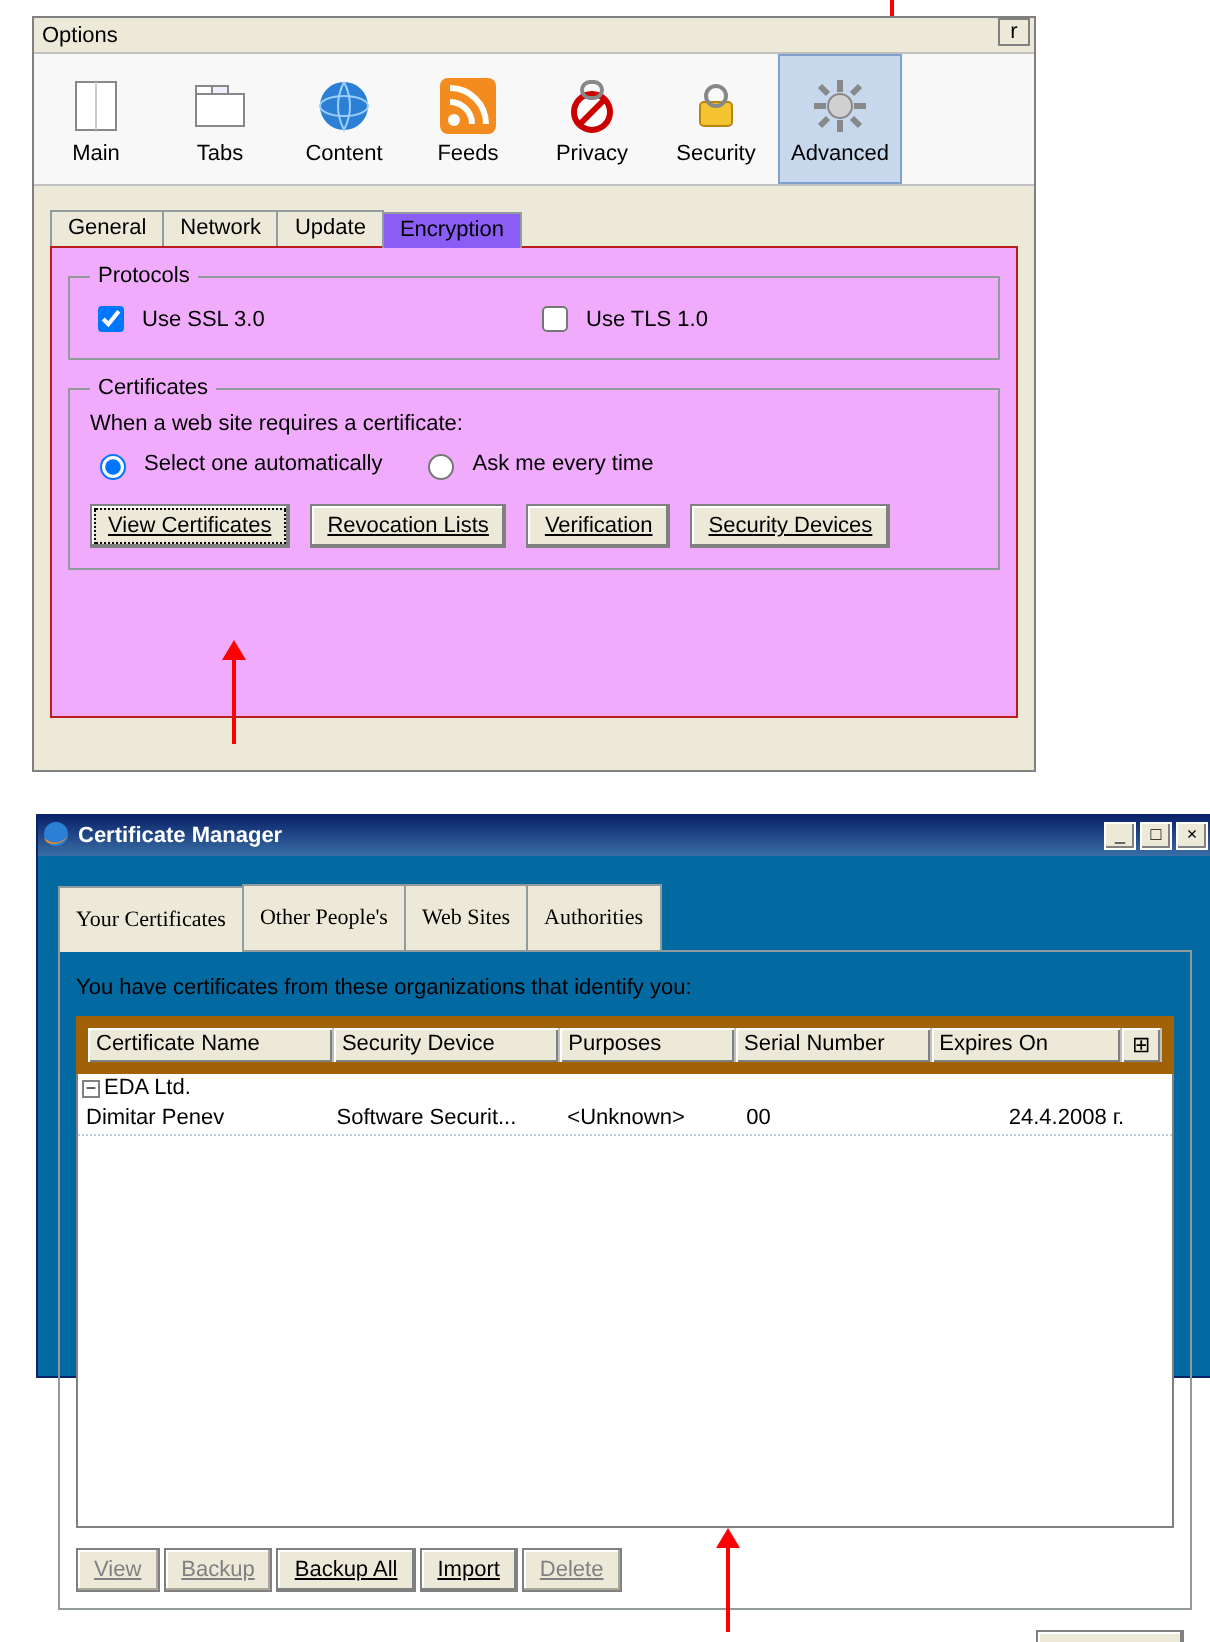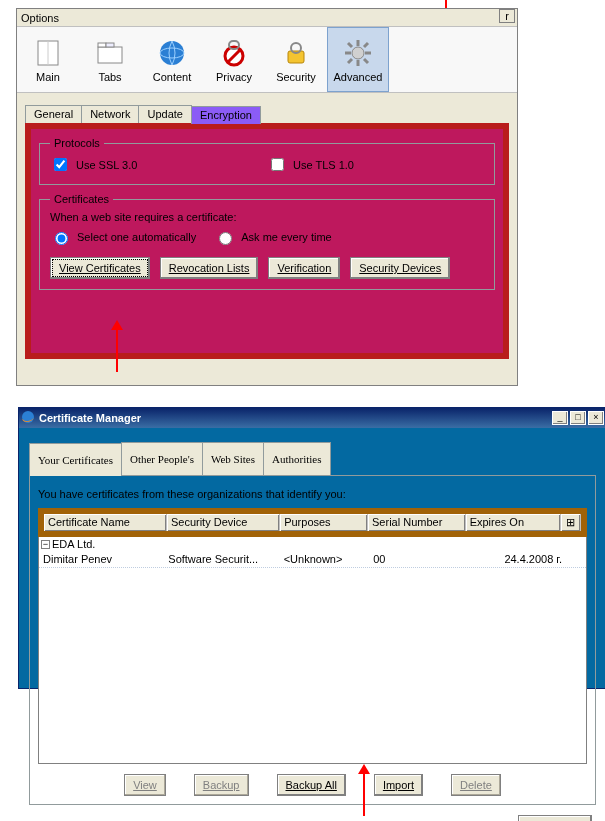--- a/index.html
+++ b/index.html
@@ -18,21 +18,21 @@
   .toolbtn { width:62px; display:flex; flex-direction:column; align-items:center;
              justify-content:center; gap:2px; border:1px solid transparent; }
   .toolbtn.selected { background:#c8d8ec; border:1px solid #7da2ce; }
   .toolbtn .ic { width:32px; height:32px; display:flex; align-items:center; justify-content:center; }
   .toolbtn .lbl { color:#000; }
 
   .tabs { margin:12px 8px 0 8px; display:flex; }
   .tab { padding:2px 8px; border:1px solid #919b9c; background:#ece9d8;
          border-bottom:none; margin-right:-1px; position:relative; }
   .tab.active { background:#8b5cf6; z-index:2; top:1px; padding-bottom:3px; }
-  .tabpanel { margin:0 8px 8px 8px; border:6px solid #b91c1c; padding:8px; background:#be185d; height:236px; }
+  .tabpanel { margin:0 8px 8px 8px; border:1px solid #b91c1c; padding:8px; background:#f0abfc; height:236px; }
 
   fieldset { border:1px solid #919b9c; margin:0 0 8px 0; padding:6px 10px 10px 10px; }
   legend { padding:0 4px; }
   .row { display:flex; align-items:center; gap:6px; }
   .col2 { display:flex; }
   .col2 > div { flex:1; }
 
   .btn { border:1px solid #808080; background:#ece9d8; padding:2px 8px; height:22px;
          box-shadow: inset -1px -1px #808080, inset 1px 1px #fff; }
   .btn.focus { outline:1px dotted #000; outline-offset:-3px; }
@@ -64,21 +64,21 @@
 
   .listbody { border:1px solid #808080; border-top:none; background:#fff; flex:1; overflow:auto; }
   .listrow { display:flex; border-bottom:1px dotted #bfcde0; }
   .listrow div { padding:2px 4px; }
   .listrow .c1{width:126px;} .listrow .c2{width:116px;} .listrow .c3{width:90px;}
   .listrow .c4{width:100px;} .listrow .c5{width:98px; text-align:right;} .listrow .c6{width:20px;}
   .grouprow { display:flex; align-items:center; gap:2px; padding:1px 2px; }
   .treetoggle { width:9px; height:9px; border:1px solid #808080; display:inline-flex;
                 align-items:center; justify-content:center; font-size:9px; line-height:7px;}
 
-  .cm-btns { display:flex; gap:28px; margin-top:10px; justify-content:center; }
+  .cm-btns { display:flex; gap:2px; margin-top:10px; justify-content:flex-start; }
   .okrow { display:flex; justify-content:flex-end; margin-top:10px; padding-right:4px;}
   
   
   .redarrow { position:absolute; display:flex; flex-direction:column; align-items:center;}
   .redarrow .shaft{ width:2px; background:red; }
   .redarrow .head-down{ width:0;height:0;border-left:6px solid transparent;border-right:6px solid transparent;border-top:10px solid red;}
   .redarrow .head-up{ width:0;height:0;border-left:6px solid transparent;border-right:6px solid transparent;border-bottom:10px solid red;}
 
   u.fake { text-decoration: underline; }
 </style>
@@ -118,20 +118,31 @@
     </div>
     <div class="toolbtn">
       <span class="ic">
         <svg width="30" height="30">
             <circle cx="15" cy="15" r="12" fill="#2b7fd4"></circle>
             <ellipse cx="15" cy="15" rx="12" ry="5" fill="none" stroke="#9cd0ff"></ellipse>
             <path d="M15 3 Q9 15 15 27 Q21 15 15 3" fill="none" stroke="#9cd0ff"></path>
           </svg>
       </span>
       <span class="lbl">Content</span>
+    </div>
+    <div class="toolbtn">
+      <span class="ic">
+        <svg width="28" height="28">
+            <rect width="28" height="28" rx="4" fill="#f38b1e"></rect>
+            <circle cx="7" cy="21" r="3" fill="#fff"></circle>
+            <path d="M5 12a11 11 0 0 1 11 11" stroke="#fff" stroke-width="3" fill="none"></path>
+            <path d="M5 5a18 18 0 0 1 18 18" stroke="#fff" stroke-width="3" fill="none"></path>
+          </svg>
+      </span>
+      <span class="lbl">Feeds</span>
     </div>
     <div class="toolbtn">
       <span class="ic">
         <svg width="28" height="28">
             <circle cx="14" cy="17" r="9" fill="#fff" stroke="#c00" stroke-width="3"></circle>
             <line x1="8" y1="23" x2="20" y2="11" stroke="#c00" stroke-width="3"></line>
             <rect x="9" y="2" width="10" height="8" rx="4" fill="none" stroke="#888" stroke-width="2"></rect>
           </svg>
       </span>
       <span class="lbl">Privacy</span>

